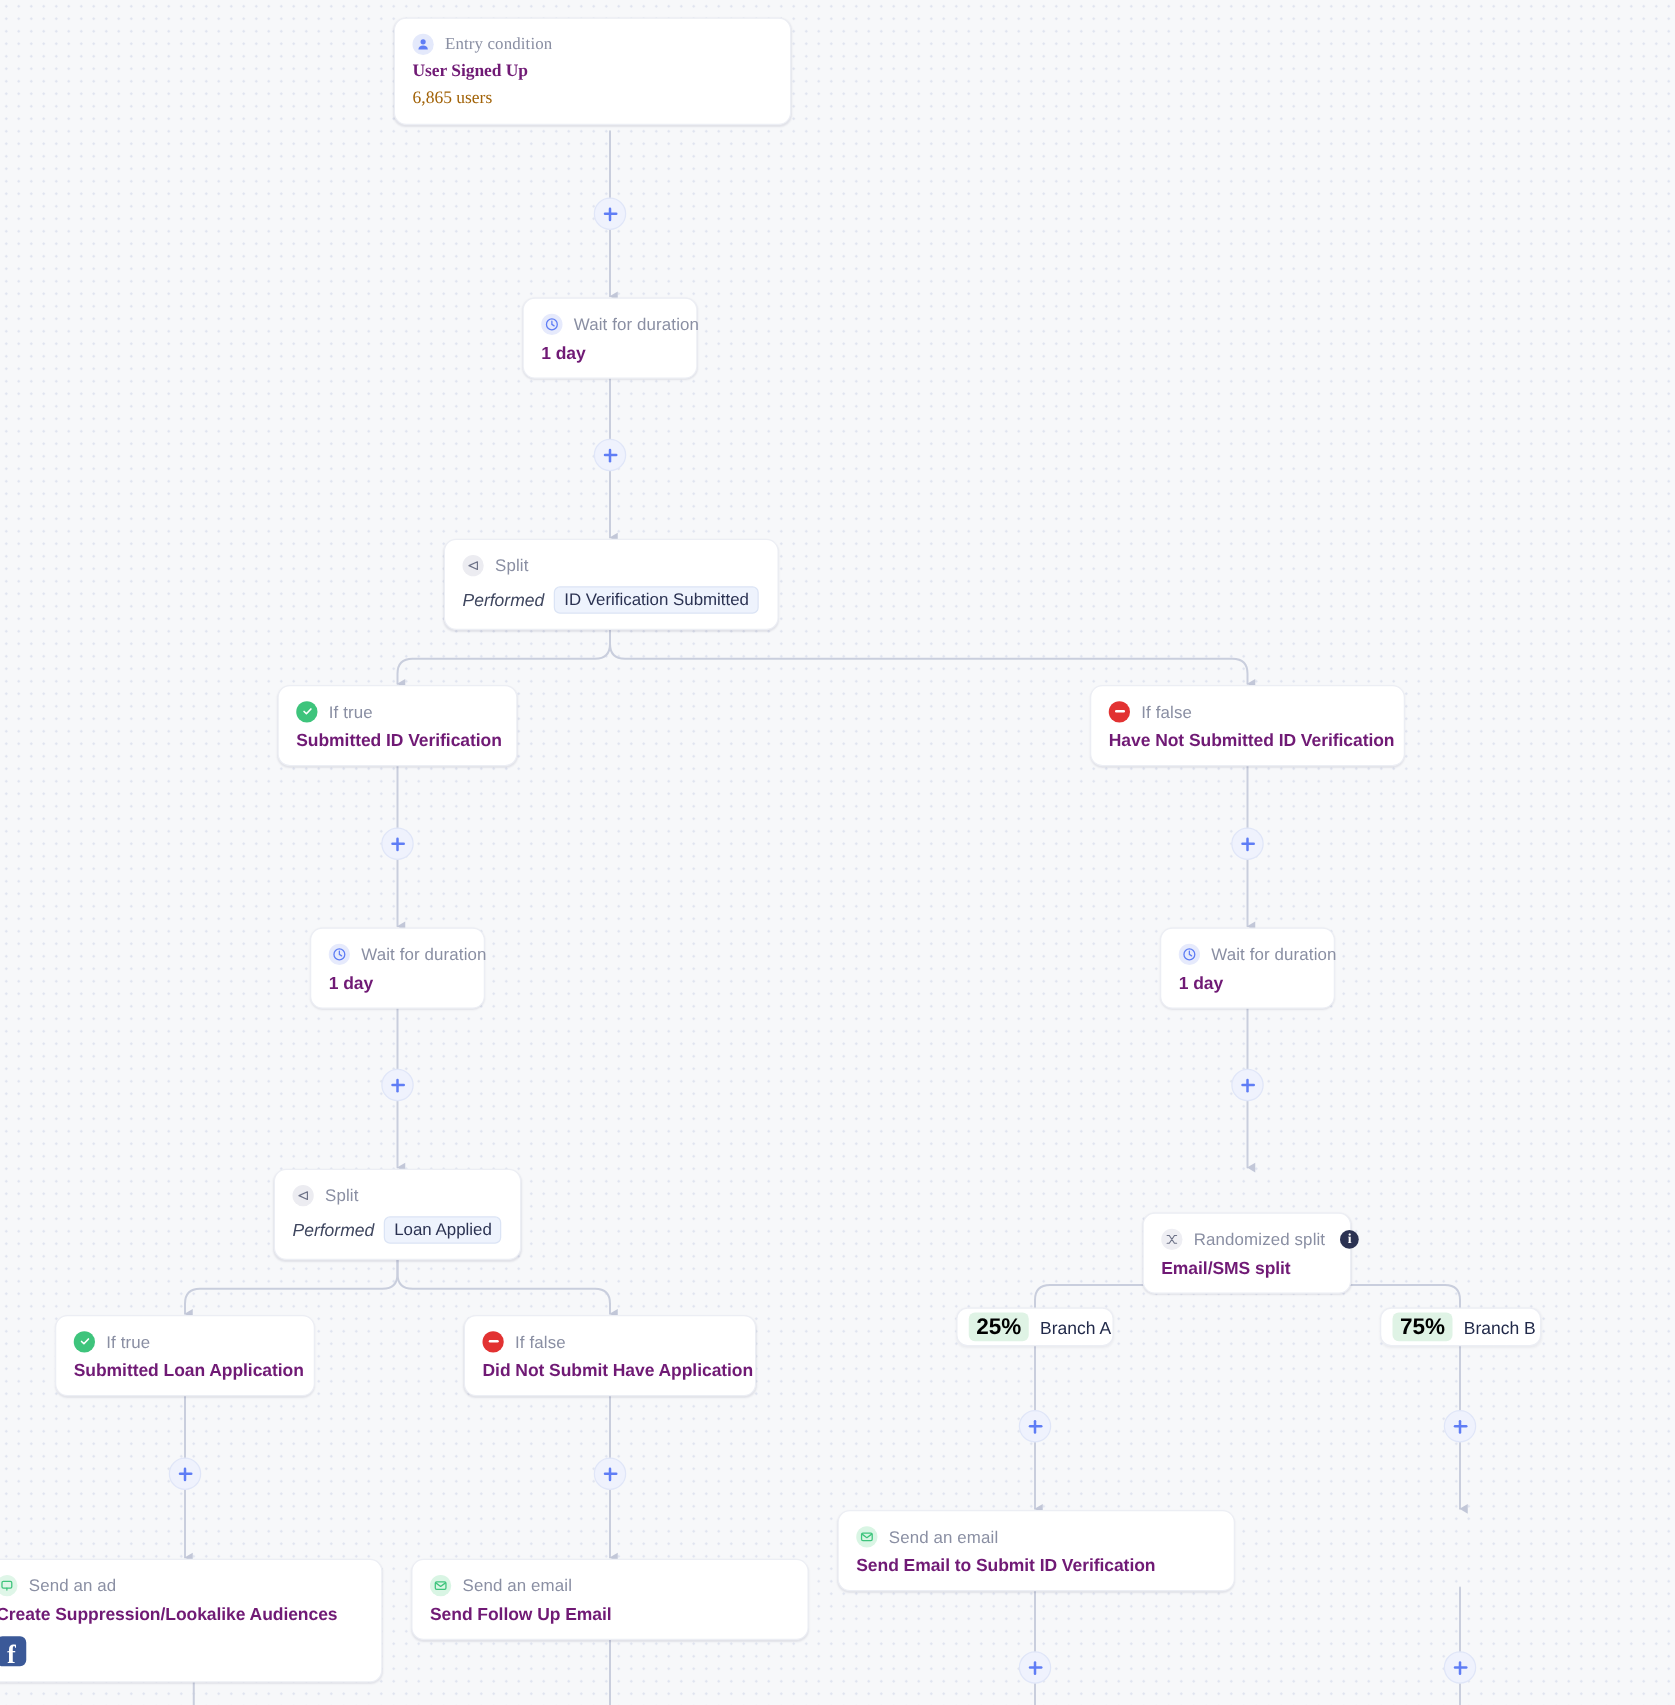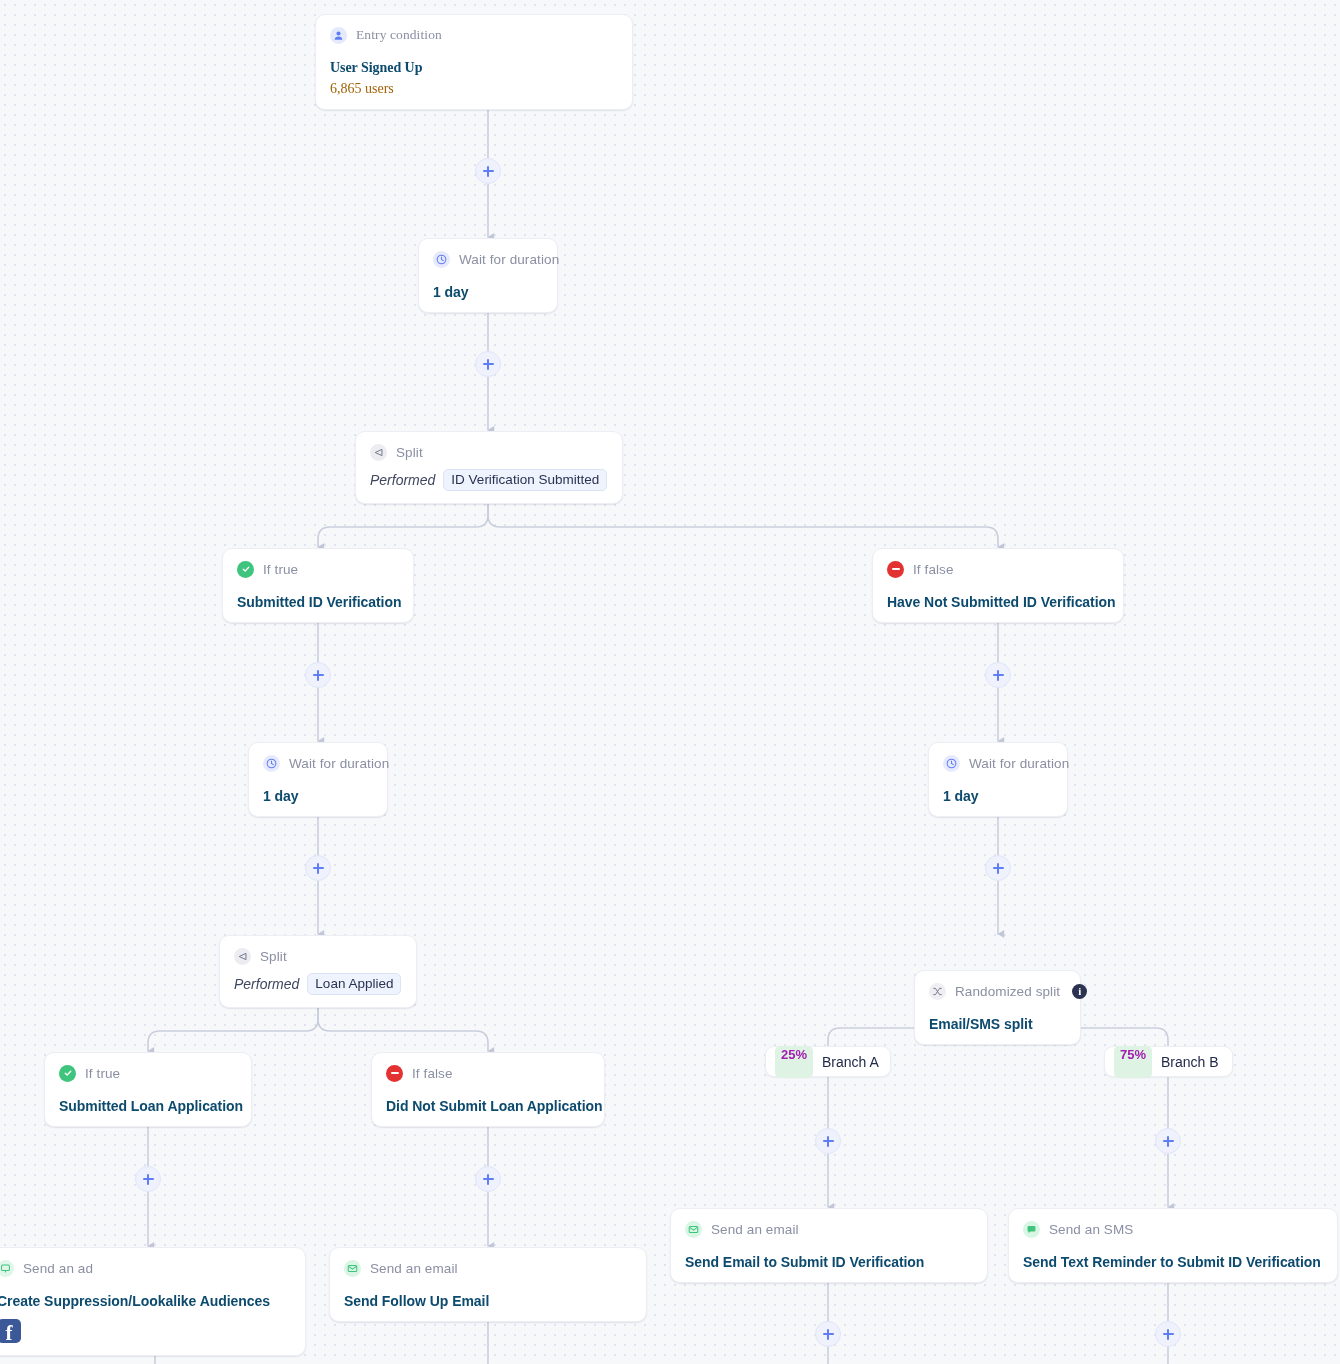--- a/index.html
+++ b/index.html
@@ -48,24 +48,24 @@
     gap: 9px;
     height: 18px;
   }
   .node-kind {
     font-size: 13.5px;
     color: #8a8fa3;
     letter-spacing: 0.1px;
     white-space: nowrap;
   }
   .node-title {
-    margin-top: 16px;
+    margin-top: 6px;
     font-size: 14px;
     font-weight: bold;
-    color: #0c4a6e;
+    color: #701a75;
     white-space: nowrap;
     letter-spacing: -0.05px;
   }
   .node-sub {
     margin-top: 5px;
     font-size: 14px;
     color: #a16207;
     white-space: nowrap;
   }
 
@@ -144,25 +144,25 @@
     box-shadow: 0 1px 2px rgba(28,35,71,0.06);
     display: flex;
     align-items: center;
     gap: 9px;
     padding: 7px 14px 7px 9px;
     box-sizing: border-box;
     height: 31px;
   }
   .pct {
     background: #dff3e5;
-    color: #a21caf;
-    font-size: 13px;
+    color: #000000;
+    font-size: 18px;
     font-weight: bold;
     border-radius: 5px;
-    padding: 2px 6px 17px;
+    padding: 2px 6px 3px;
     line-height: 1;
   }
   .branch-name {
     font-size: 14px;
     color: #222a4a;
     white-space: nowrap;
   }
 
   
   .plus {
@@ -386,21 +386,21 @@
     <div class="node-title">Submitted Loan Application</div>
   </div>
 
   <div class="node" style="left:371px; top:1052px; width:234px;">
     <div class="node-head">
       <span class="ico-false">
         <span class="bar"></span>
       </span>
       <span class="node-kind">If false</span>
     </div>
-    <div class="node-title">Did Not Submit Loan Application</div>
+    <div class="node-title">Did Not Submit Have Application</div>
   </div>
 
   <div class="node" style="left:-18px; top:1247px; width:324px;">
     <div class="node-head">
       <span class="ico ico-ad">
         <svg width="11" height="11" viewBox="0 0 16 16">
             <rect x="2.3" y="3" width="11.4" height="8" rx="1.6" fill="none" stroke="#3ec47c" stroke-width="1.5"></rect>
             <path d="M8 11v2.2" stroke="#3ec47c" stroke-width="1.5" stroke-linecap="round"></path>
           </svg>
       </span>
@@ -431,31 +431,20 @@
         <svg width="11" height="11" viewBox="0 0 16 16">
             <rect x="1.8" y="3.6" width="12.4" height="8.8" rx="1.6" fill="none" stroke="#3ec47c" stroke-width="1.5"></rect>
             <path d="M2.4 4.8 L8 8.9 L13.6 4.8" fill="none" stroke="#3ec47c" stroke-width="1.5" stroke-linecap="round" stroke-linejoin="round"></path>
           </svg>
       </span>
       <span class="node-kind">Send an email</span>
     </div>
     <div class="node-title">Send Email to Submit ID Verification</div>
   </div>
 
-  <div class="node" style="left:1008px; top:1208px; width:330px;">
-    <div class="node-head">
-      <span class="ico ico-sms">
-        <svg width="11" height="11" viewBox="0 0 16 16">
-            <path d="M2.3 4.4a1.6 1.6 0 0 1 1.6-1.6h8.2a1.6 1.6 0 0 1 1.6 1.6v5a1.6 1.6 0 0 1-1.6 1.6H6.6L3.6 13.2V11H3.9a1.6 1.6 0 0 1-1.6-1.6z" fill="#3ec47c"></path>
-          </svg>
-      </span>
-      <span class="node-kind">Send an SMS</span>
-    </div>
-    <div class="node-title">Send Text Reminder to Submit ID Verification</div>
-  </div>
 
   <div class="branch-pill" style="left:765px; top:1046px; width:126px;">
     <span class="pct">25%</span>
     <span class="branch-name">Branch A</span>
   </div>
 
   <div class="branch-pill" style="left:1104px; top:1046px; width:129px;">
     <span class="pct">75%</span>
     <span class="branch-name">Branch B</span>
   </div>

